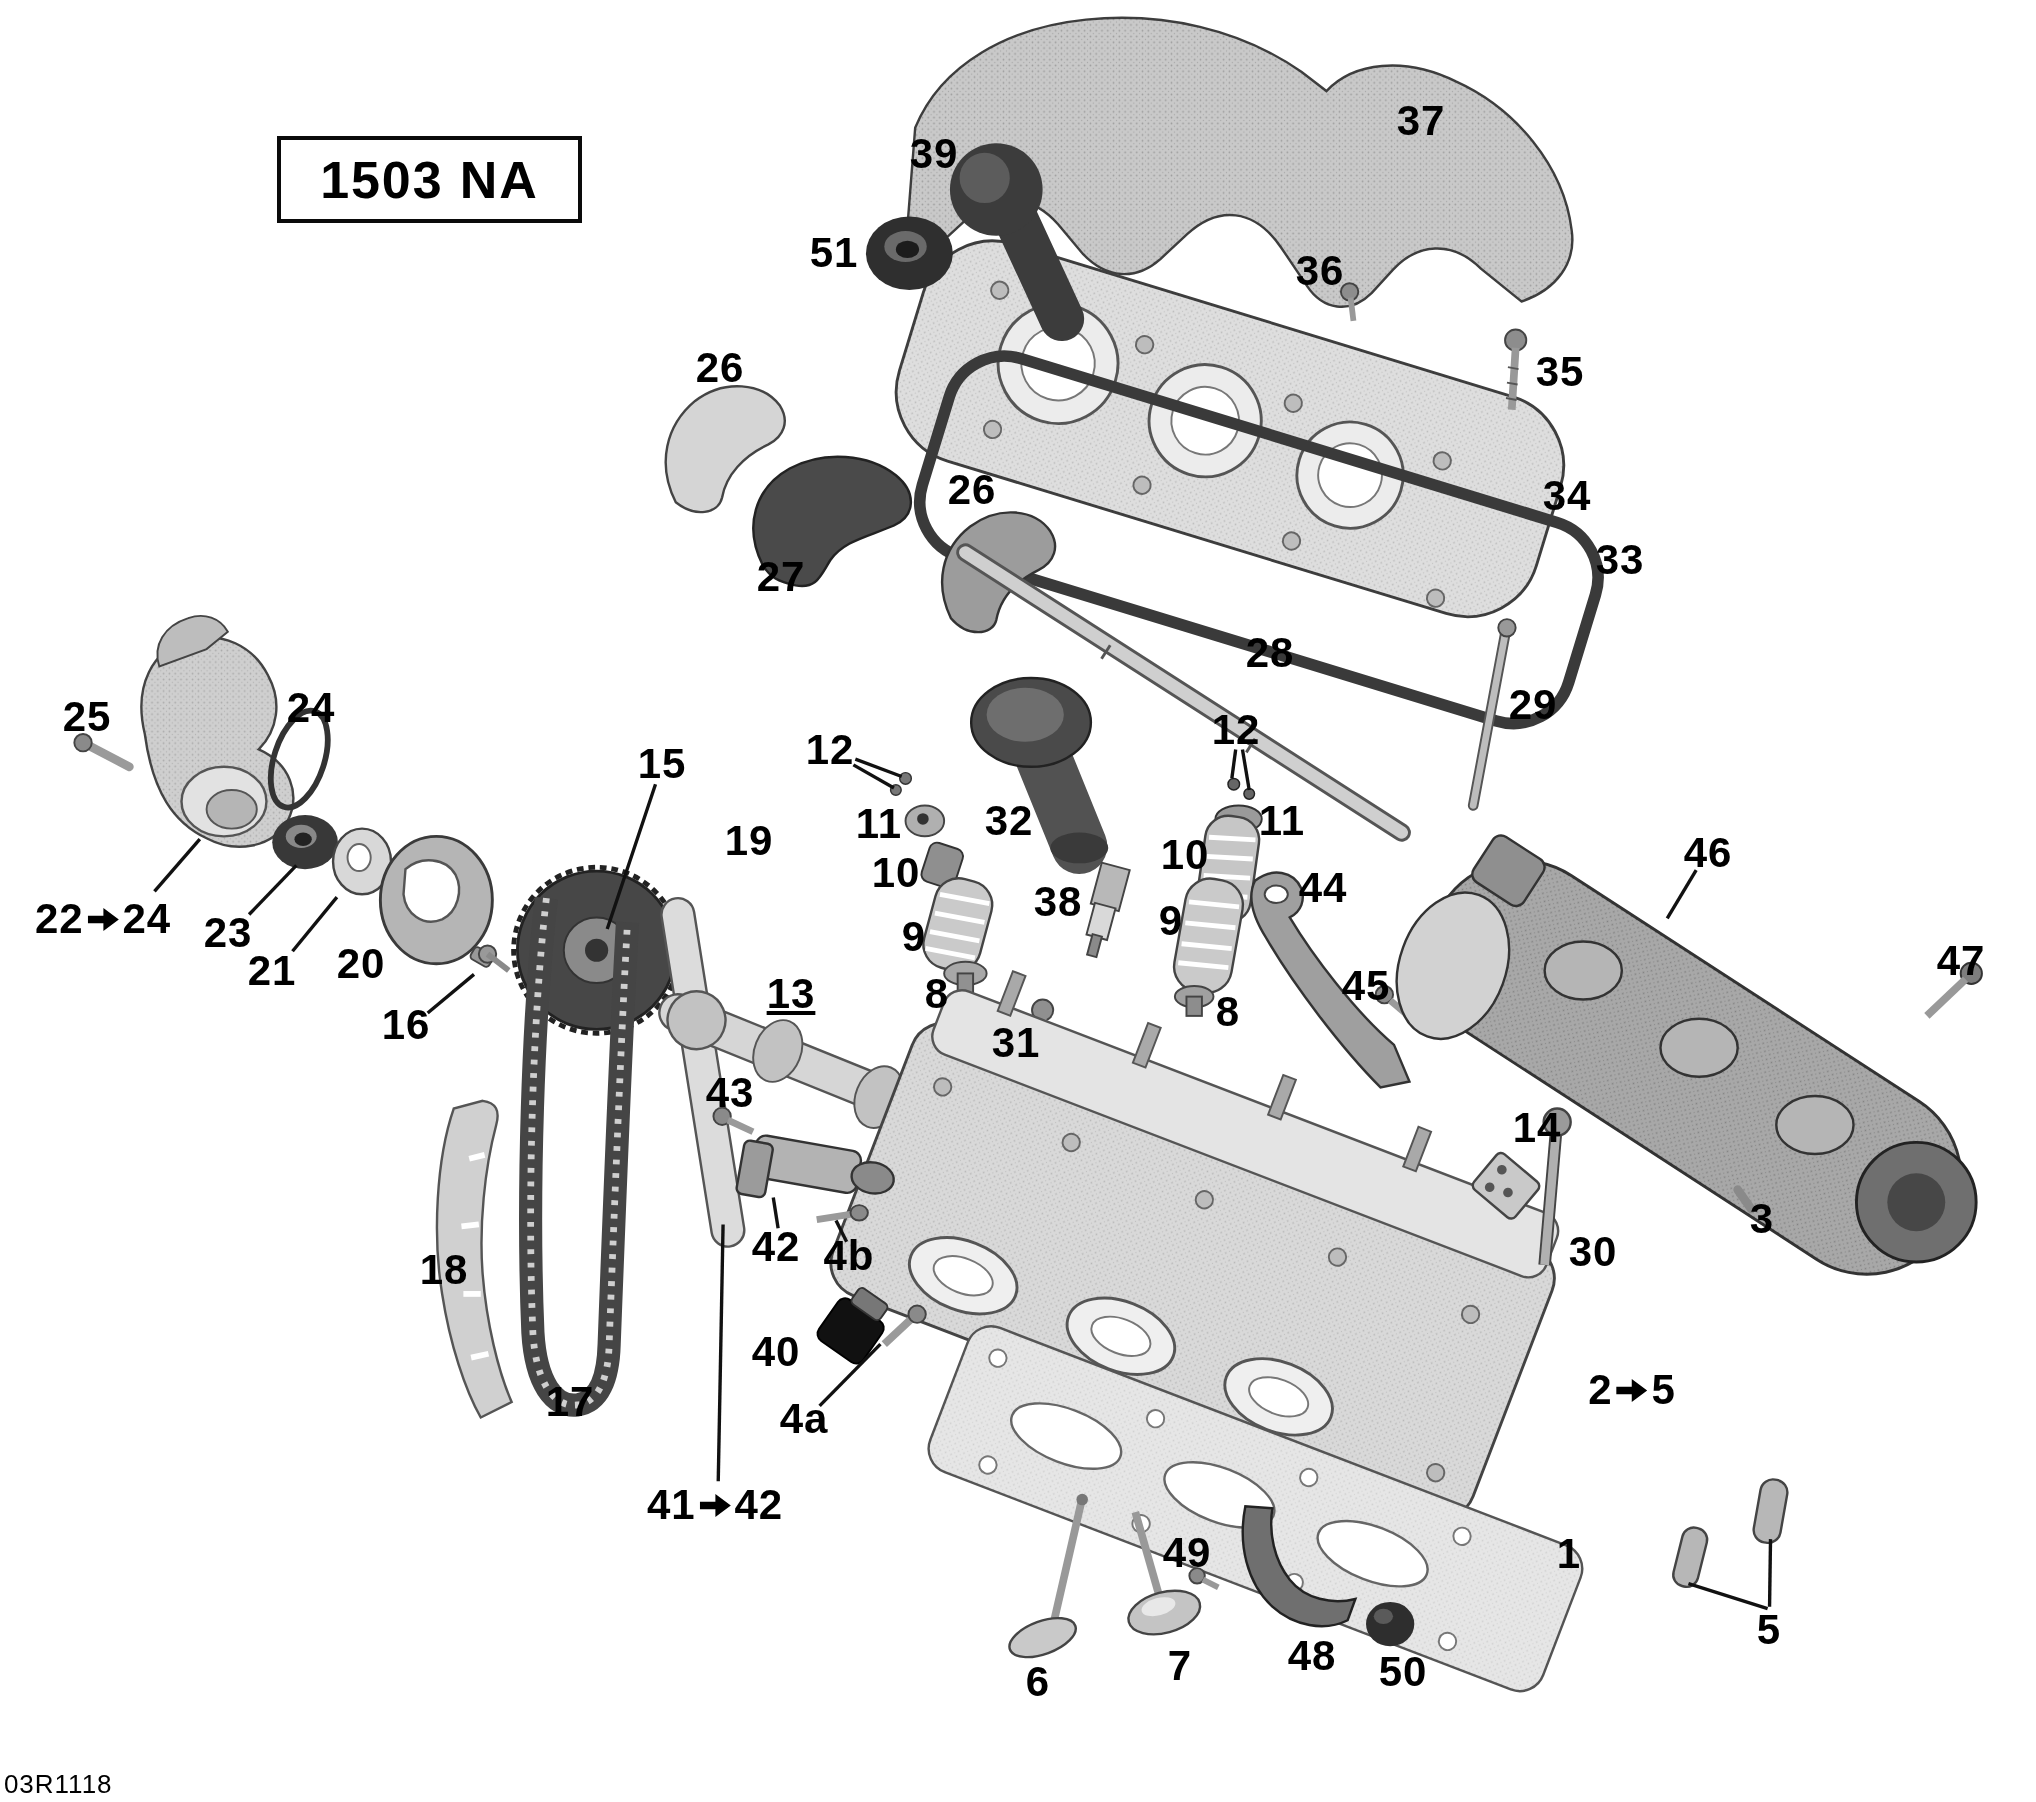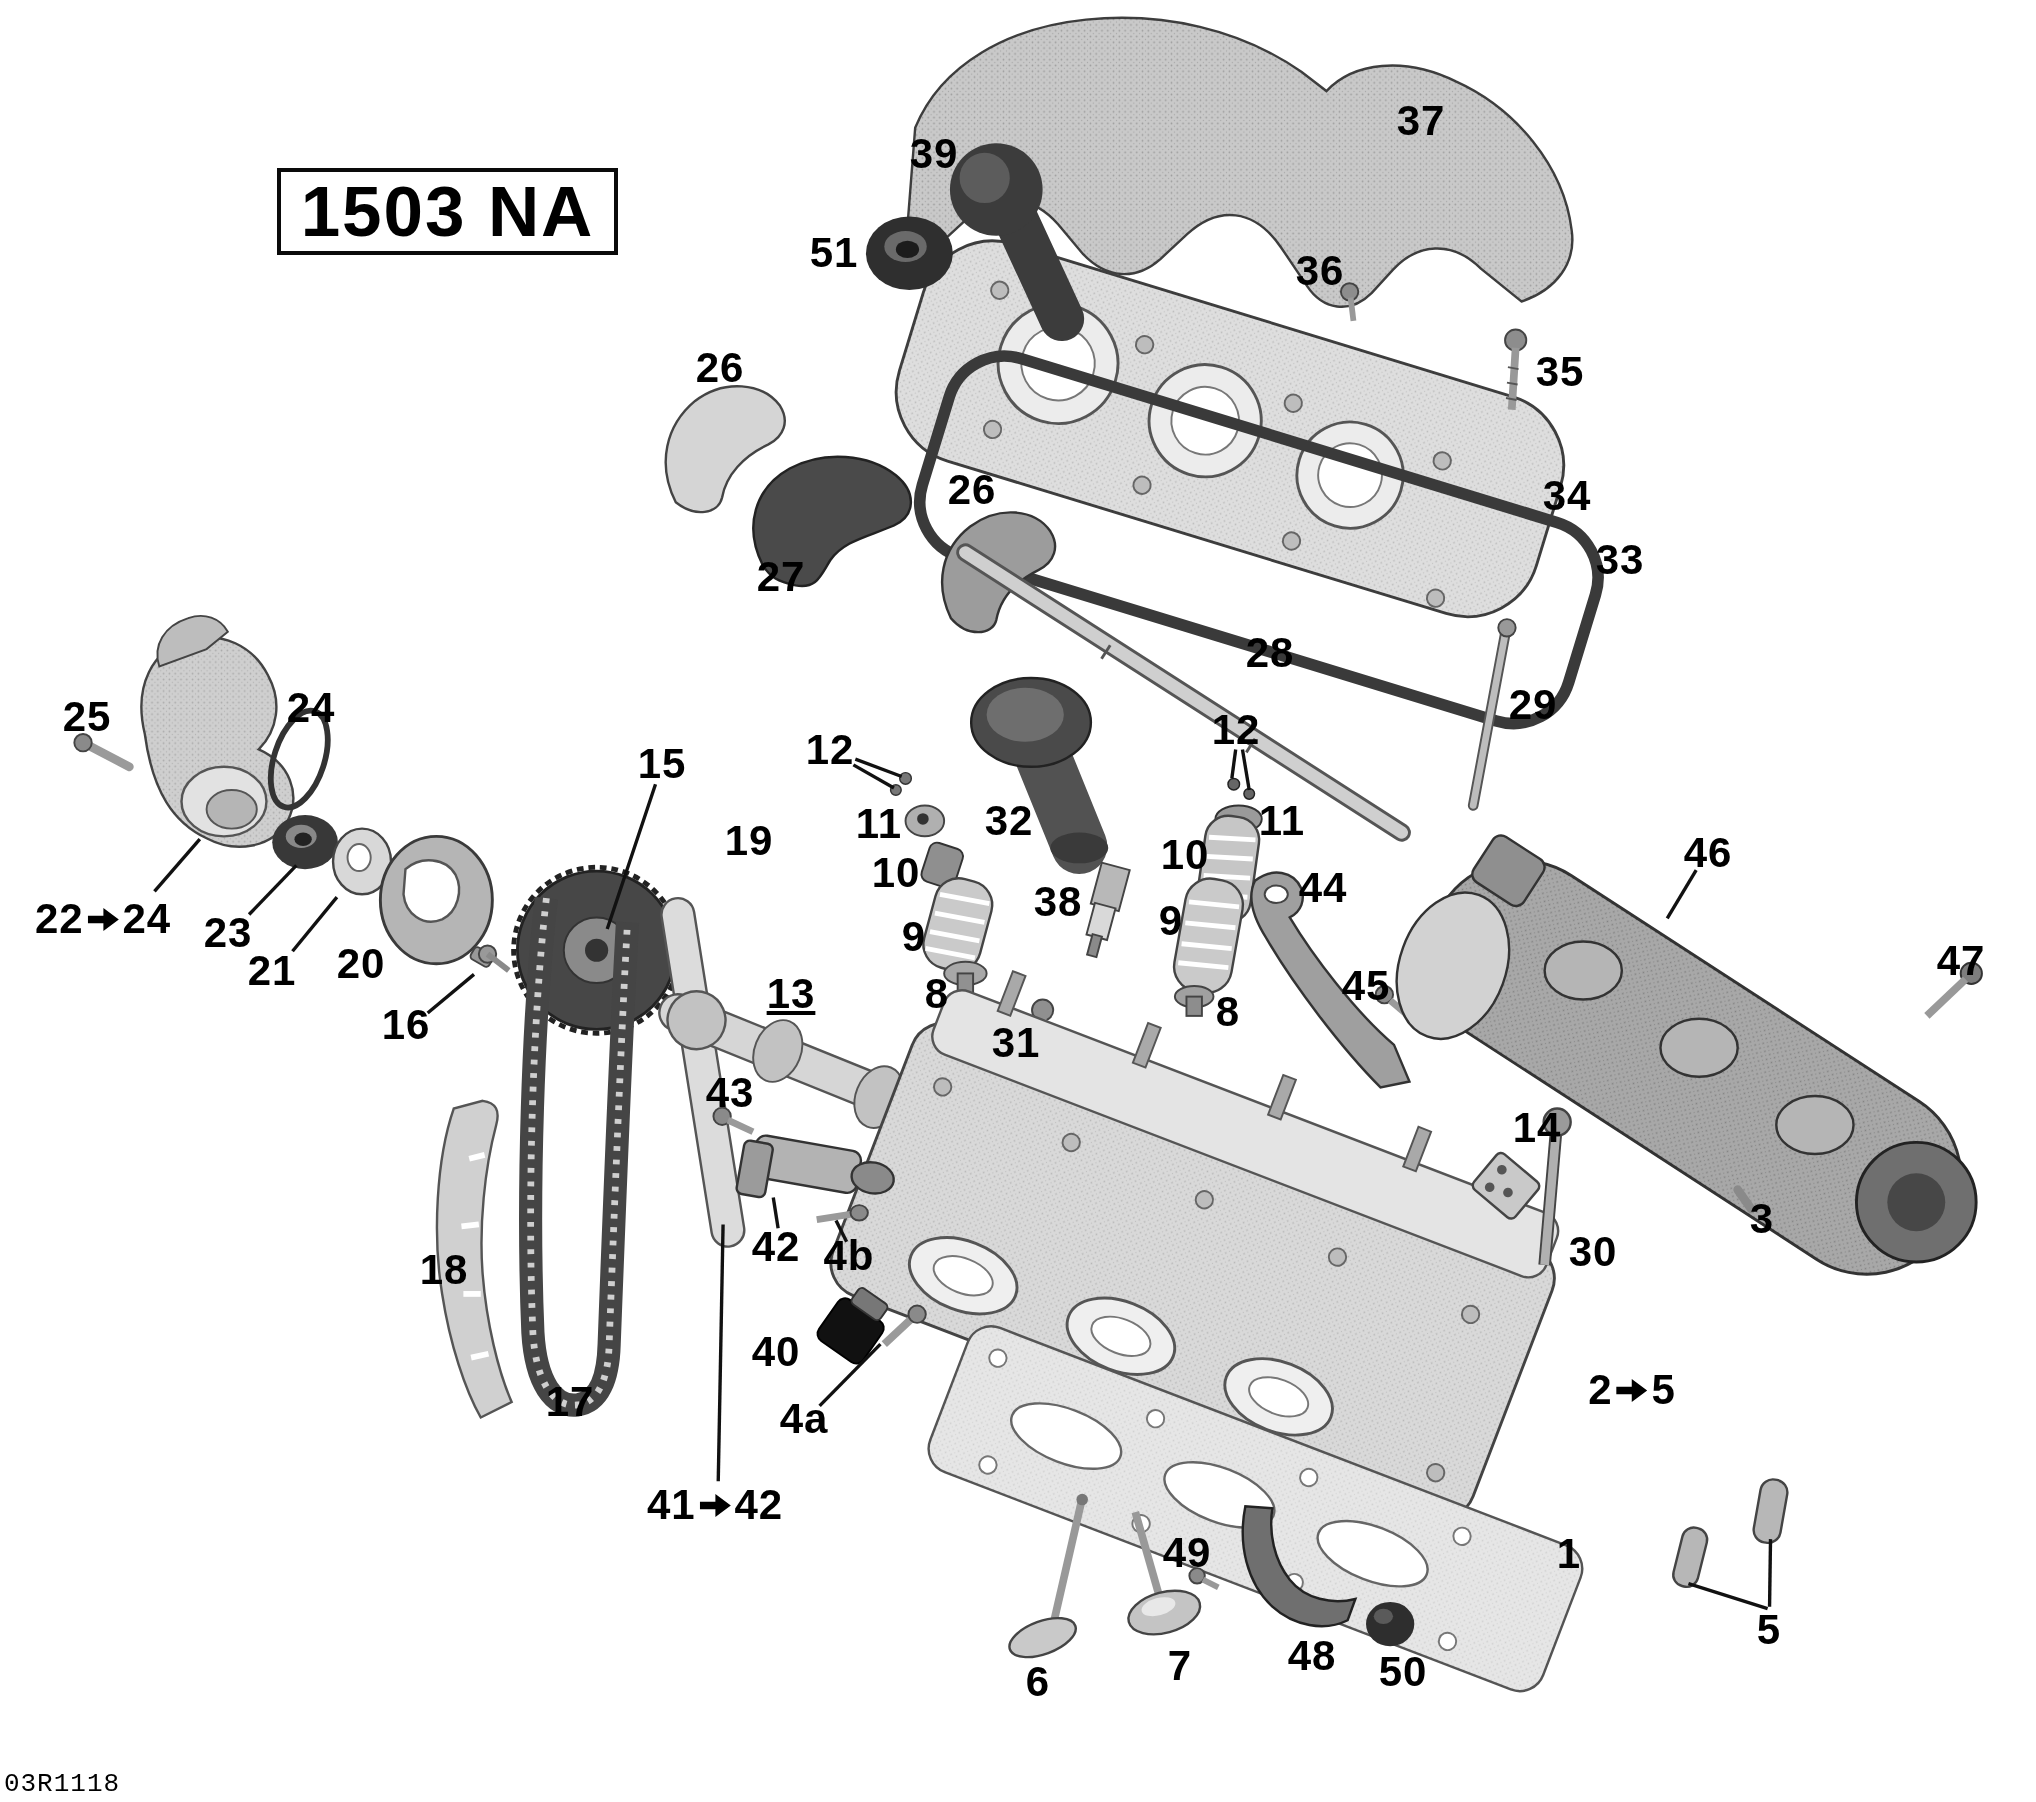--- a/index.html
+++ b/index.html
@@ -7,31 +7,31 @@
        font-family:"Liberation Sans", sans-serif;color:#000;}
   #stage{position:absolute;left:0;top:0;width:2036px;height:1803px;}
   svg.art{position:absolute;left:0;top:0;}
   .plabel{
     position:absolute;transform:translate(-50%,-50%);
     font-size:42px;font-weight:700;letter-spacing:1px;white-space:nowrap;
     display:flex;align-items:center;gap:1.9px;line-height:1;
   }
   .plabel svg{display:block;}
   #title-box{
-    position:absolute;left:277px;top:168px;width:341px;height:87px;
+    position:absolute;left:277px;top:136px;width:305px;height:87px;
     border:4.8px solid #0a0a0a;box-sizing:border-box;
     display:flex;align-items:center;justify-content:center;
-    font-size:71px;font-weight:700;letter-spacing:1.9px;
+    font-size:52px;font-weight:700;letter-spacing:1.9px;
   }
   #ref-note{
     position:absolute;left:1820px;top:697px;transform:translate(-50%,-50%);
     text-align:center;font-size:35px;font-weight:400;line-height:40px;white-space:nowrap;
   }
   #doc-code{
-    position:absolute;left:3.9px;top:1769px;font-size:26px;font-weight:400;letter-spacing:1px;font-family:Liberation Mono, monospace;
+    position:absolute;left:3.9px;top:1769px;font-size:26px;font-weight:400;letter-spacing:1px;
   }
 </style>
 </head>
 <body>
 
 <div id="stage">
 
   <svg class="art" width="2036" height="1803" viewBox="0 0 2109 1867">
     <defs>
       <pattern id="stip" width="6" height="6" patternUnits="userSpaceOnUse">

